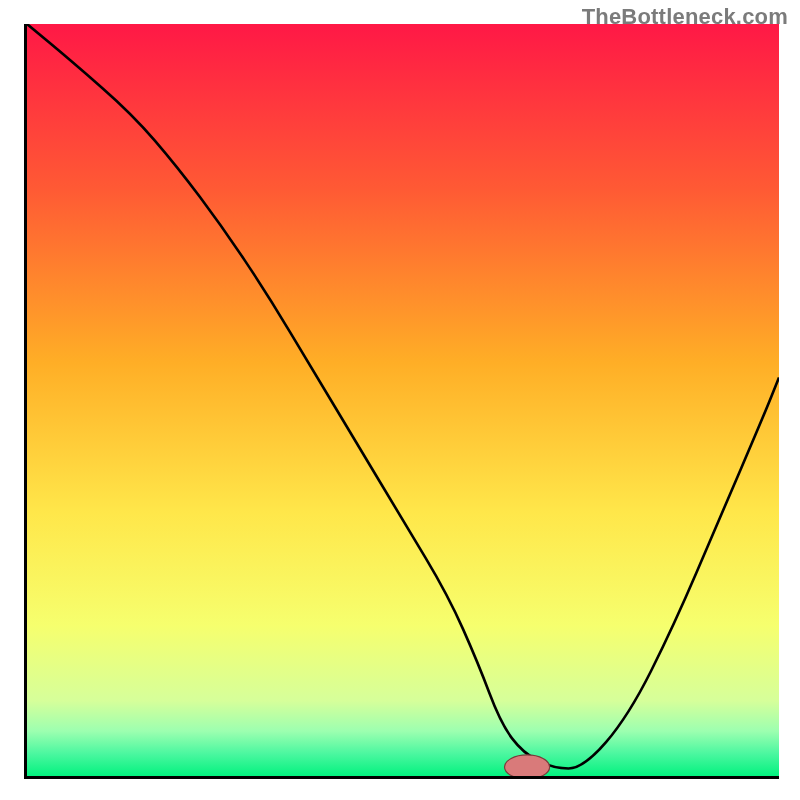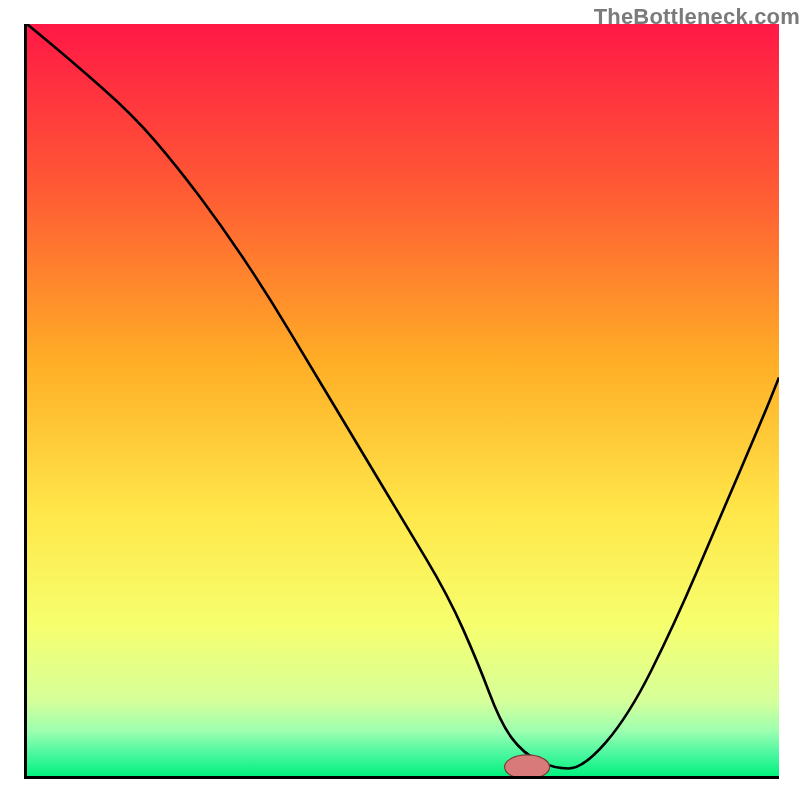--- a/index.html
+++ b/index.html
@@ -7,21 +7,21 @@
     padding: 0;
     width: 800px;
     height: 800px;
     background: #ffffff;
     font-family: Arial, Helvetica, sans-serif;
     overflow: hidden;
   }
   .watermark {
     position: absolute;
     top: 4px;
-    right: 0;
+    right: 12px;
     font-size: 22px;
     font-weight: 600;
     color: #7b7b7b;
     letter-spacing: 0.2px;
   }
   .plot-area {
     position: absolute;
     left: 24px;
     top: 24px;
     width: 752px;

